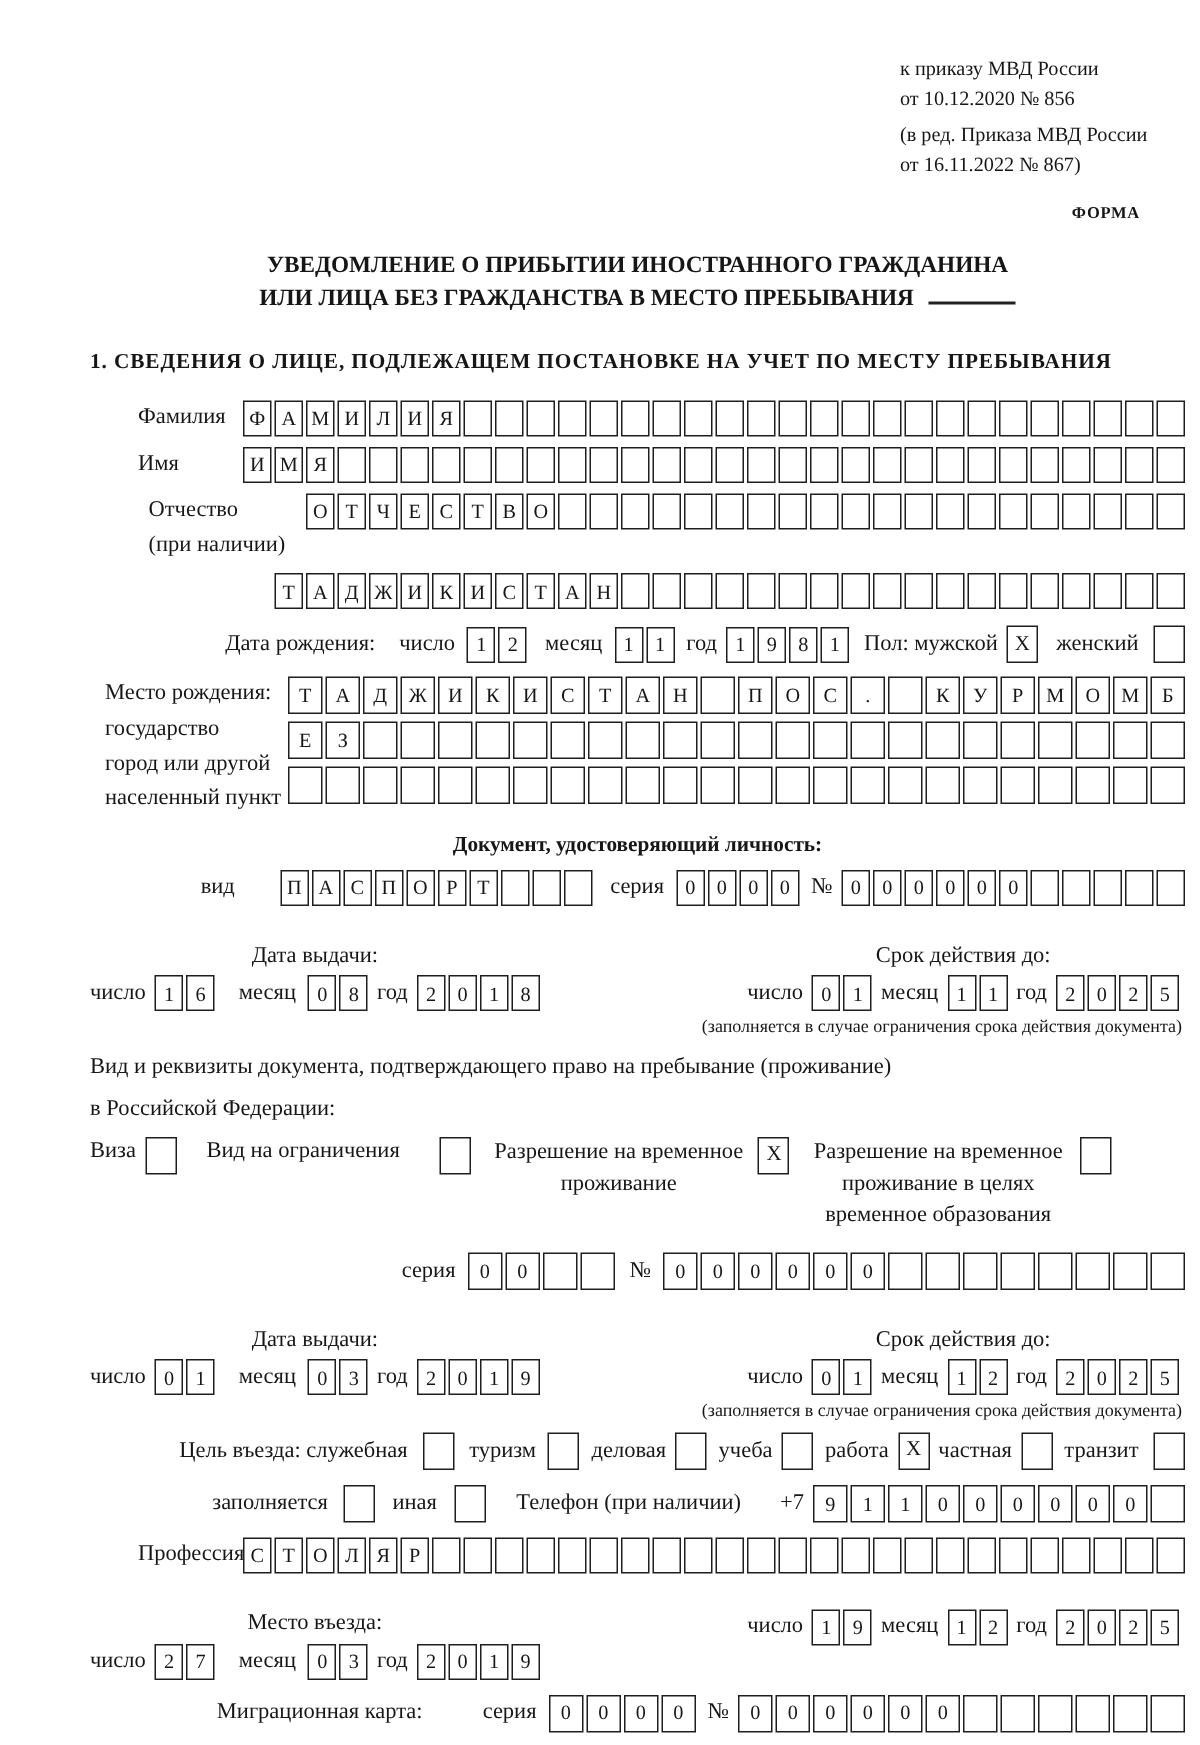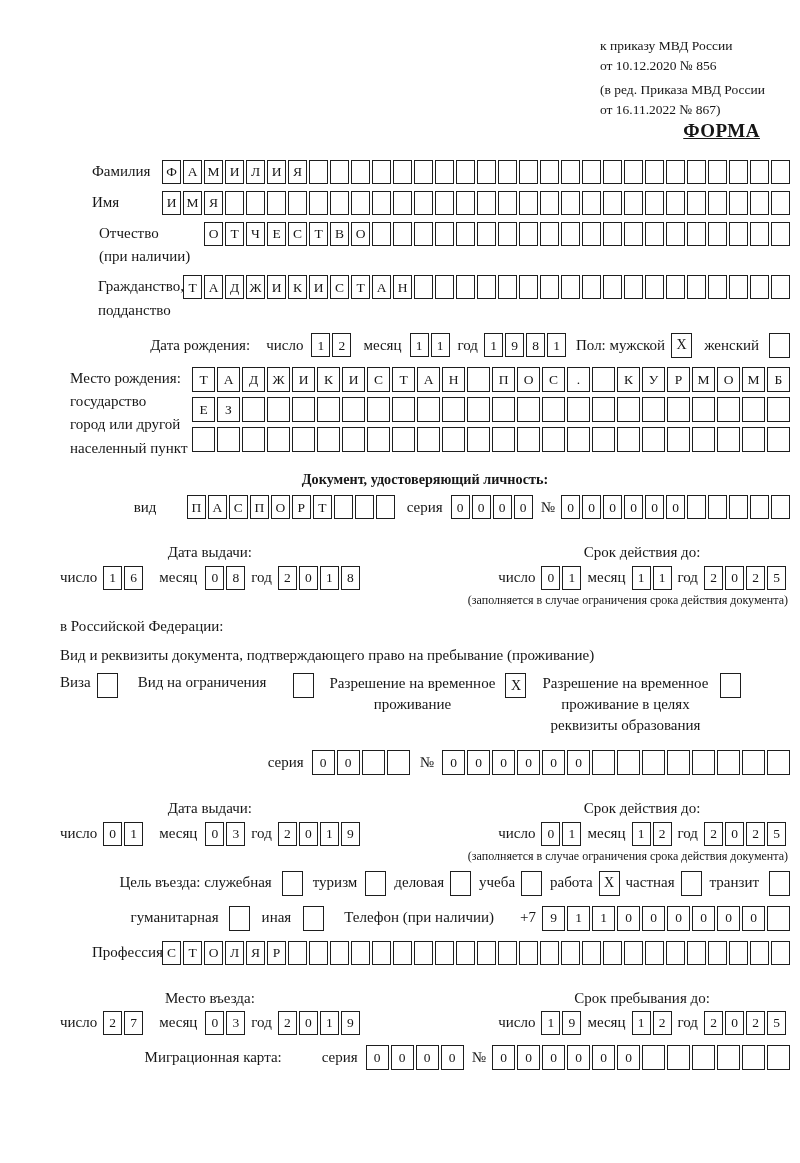--- a/index.html
+++ b/index.html
@@ -8,21 +8,21 @@
     width: 800px; height: 1163px;
     font-family: "Liberation Serif", "DejaVu Serif", serif;
     color: #161616; font-size: 15px; line-height: 1.3;
     overflow: hidden;
   }
   .page { padding: 36px 10px 14px 60px; width: 800px; }
 
   
   .appendix { margin-left: auto; width: 190px; font-size: 13.5px; line-height: 1.45; }
   .appendix .gap { height: 5px; }
-  .forma { text-align: right; padding-right: 30px; font-weight: bold; font-size: 19px; letter-spacing: .5px; text-decoration: underline; }
+  .forma { text-align: right; padding-right: 30px; font-weight: bold; font-size: 11px; margin-top: 16px; letter-spacing: .5px; }
 
   .title { text-align: center; font-weight: bold; font-size: 15.5px; margin-top: 16px; line-height: 1.45; }
   .blank-line { display:inline-block; width: 58px; border-bottom: 2px solid #222; height: 12px; margin-left: 10px; }
 
   .sec-heading { font-weight: bold; font-size: 14.2px; margin-top: 22px; letter-spacing: .6px; }
 
   
   .cells { display: flex; gap: 2px; flex: none; }
   .cell {
     width: 19px; height: 24px; flex: none;
@@ -76,21 +76,26 @@
 
   <div class="appendix">
     <div>к приказу МВД России</div>
     <div>от 10.12.2020 № 856</div>
     <div class="gap"></div>
     <div>(в ред. Приказа МВД России</div>
     <div>от 16.11.2022 № 867)</div>
   </div>
   <div class="forma">ФОРМА</div>
 
-
+  <div class="title">
+    <div>УВЕДОМЛЕНИЕ О ПРИБЫТИИ ИНОСТРАННОГО ГРАЖДАНИНА</div>
+    <div><span>ИЛИ ЛИЦА БЕЗ ГРАЖДАНСТВА В МЕСТО ПРЕБЫВАНИЯ</span><span class="blank-line"></span></div>
+  </div>
+
+  <div class="sec-heading">1. СВЕДЕНИЯ О ЛИЦЕ, ПОДЛЕЖАЩЕМ ПОСТАНОВКЕ НА УЧЕТ ПО МЕСТУ ПРЕБЫВАНИЯ</div>
 
   <div class="frow" style="margin-top:16px">
     <span class="label w70">Фамилия</span>
     <div class="cells">
         <span class="cell">Ф</span>
         <span class="cell">А</span>
         <span class="cell">М</span>
         <span class="cell">И</span>
         <span class="cell">Л</span>
         <span class="cell">И</span>
@@ -188,24 +193,20 @@
         <span class="cell"></span>
         <span class="cell"></span>
         <span class="cell"></span>
         <span class="cell"></span>
         <span class="cell"></span>
         <span class="cell"></span>
       </div>
   </div>
 
   <div class="frow top">
-    <span class="label w85 two-line">
-      <span>Гражданство,</span><br>
-      <span>подданство</span>
-    </span>
     <div class="cells">
         <span class="cell">Т</span>
         <span class="cell">А</span>
         <span class="cell">Д</span>
         <span class="cell">Ж</span>
         <span class="cell">И</span>
         <span class="cell">К</span>
         <span class="cell">И</span>
         <span class="cell">С</span>
         <span class="cell">Т</span>
@@ -426,37 +427,37 @@
             <span class="cell">2</span>
             <span class="cell">0</span>
             <span class="cell">2</span>
             <span class="cell">5</span>
           </div>
       </div>
     </div>
   </div>
   <div class="footnote-row">(заполняется в случае ограничения срока действия документа)</div>
 
+  <div class="plain-line">Вид и реквизиты документа, подтверждающего право на пребывание (проживание)</div>
   <div class="plain-line">в Российской Федерации:</div>
-  <div class="plain-line">Вид и реквизиты документа, подтверждающего право на пребывание (проживание)</div>
 
   <div class="permit-row">
     <span>Виза</span>
     <span class="checkbox ml6"></span>
     <span class="ml20">Вид на ограничения</span>
     <span class="checkbox" style="margin-left:26px"></span>
     <span class="permit-multi ml16">
       <span>Разрешение на временное</span><br>
       <span>проживание</span>
     </span>
     <span class="checkbox ml10">X</span>
     <span class="permit-multi ml16">
       <span>Разрешение на временное</span><br>
       <span>проживание в целях</span><br>
-      <span>реквизиты образования</span>
+      <span>временное образования</span>
     </span>
     <span class="checkbox ml12"></span>
   </div>
 
   <div class="frow" style="margin-top:14px">
     <span class="mr8">серия</span>
     <div class="cells big">
         <span class="cell">0</span>
         <span class="cell">0</span>
         <span class="cell"></span>
@@ -540,21 +541,21 @@
     <span class="checkbox"></span>
     <span class="ml8 mr6">работа</span>
     <span class="checkbox">X</span>
     <span class="ml6 mr6">частная</span>
     <span class="checkbox"></span>
     <span class="ml8" style="margin-right:10px">транзит</span>
     <span class="checkbox"></span>
   </div>
 
   <div class="frow" style="margin-top:10px">
-    <span style="margin-left:70px">гуманитарная</span>
+    <span style="margin-left:70px">заполняется</span>
     <span class="checkbox ml10"></span>
     <span class="ml12" style="margin-right:12px">иная</span>
     <span class="checkbox"></span>
     <span class="ml20">Телефон (при наличии)</span>
     <span style="margin-left:26px;margin-right:6px">+7</span>
     <div class="cells big">
         <span class="cell">9</span>
         <span class="cell">1</span>
         <span class="cell">1</span>
         <span class="cell">0</span>
@@ -620,21 +621,20 @@
         <span class="ml6 mr6">год</span>
         <div class="cells">
             <span class="cell">2</span>
             <span class="cell">0</span>
             <span class="cell">1</span>
             <span class="cell">9</span>
           </div>
       </div>
     </div>
     <div class="date-col">
-      <div class="date-head">Срок пребывания до:</div>
       <div class="date-row">
         <span class="mr6">число</span>
         <div class="cells">
             <span class="cell">1</span>
             <span class="cell">9</span>
           </div>
         <span class="ml6 mr6">месяц</span>
         <div class="cells">
             <span class="cell">1</span>
             <span class="cell">2</span>

